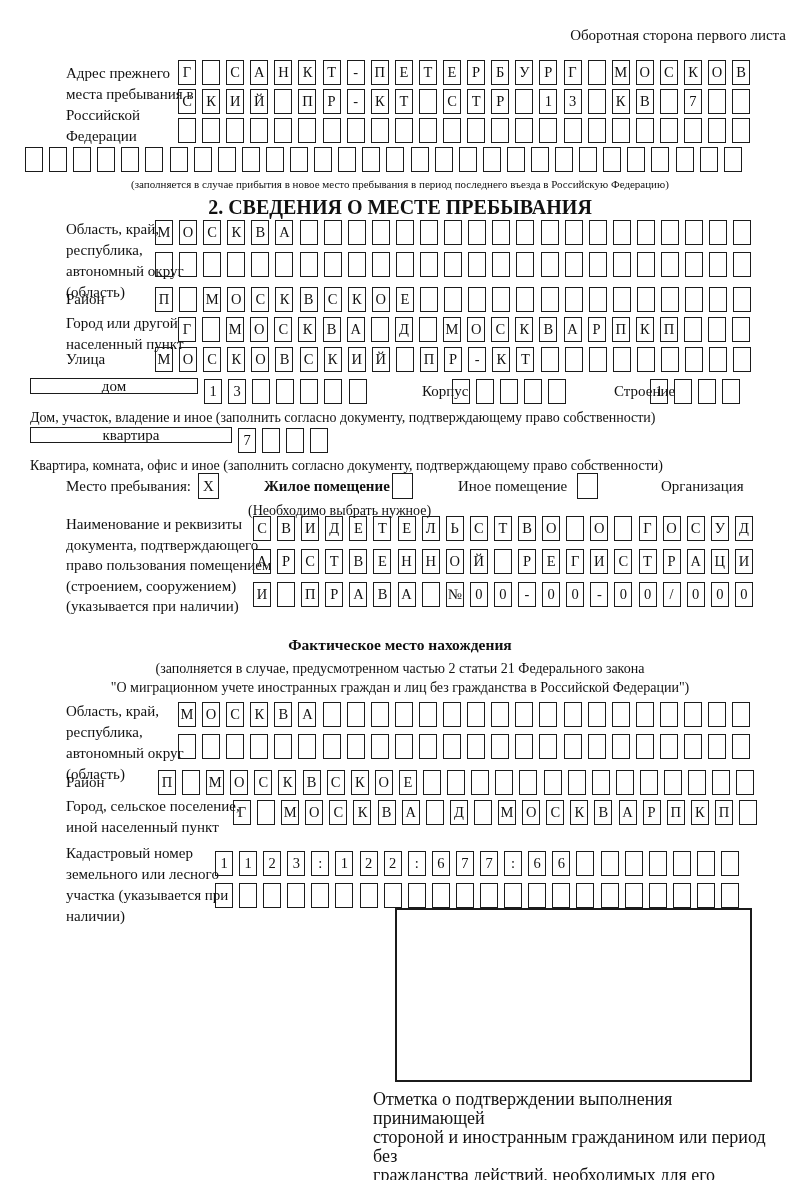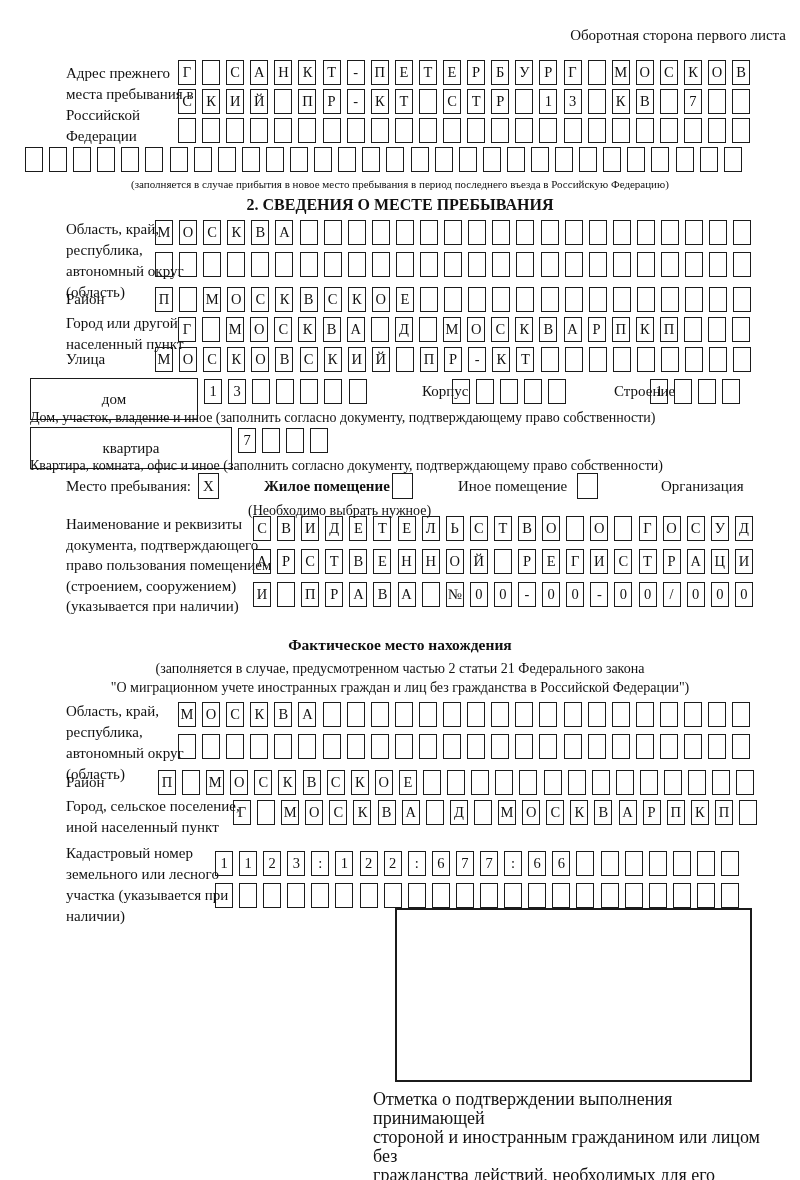--- a/index.html
+++ b/index.html
@@ -9,21 +9,21 @@
   .abs{position:absolute;}
   .lbl{font-size:15px;line-height:21px;padding-left:36px;}
   .cap{font-size:11px;line-height:17px;}
   .cap14{font-size:14px;line-height:18px;}
   .bold{font-weight:bold;}
   .centerband{left:0;width:800px;text-align:center;}
   .cellrow{position:absolute;display:flex;gap:6.1px;}
   .cell{flex:0 0 auto;width:18px;height:25px;border:1.6px solid #1b1b1b;box-sizing:border-box;
         display:flex;align-items:center;justify-content:center;
         font-family:"Liberation Serif",serif;font-size:14.5px;line-height:1;}
-  .bigbox{position:absolute;height:42px;border:1.8px solid #1b1b1b;box-sizing:border-box;
+  .bigbox{position:absolute;height:16px;border:1.8px solid #1b1b1b;box-sizing:border-box;
         display:flex;align-items:center;justify-content:center;font-size:15px;}
   .chk{position:absolute;width:21px;height:26px;border:1.7px solid #1b1b1b;box-sizing:border-box;
         display:flex;align-items:center;justify-content:center;font-size:15px;}
   .stampbox{position:absolute;left:395px;top:908px;width:357px;height:174px;
         border:2px solid #1b1b1b;box-sizing:border-box;}
   .stampcap{position:absolute;left:373px;top:1090px;width:405px;text-align:left;
         font-size:18px;line-height:19px;}
 </style>
 </head>
 <body>
@@ -138,21 +138,21 @@
       <div class="cell"></div>
       <div class="cell"></div>
       <div class="cell"></div>
       <div class="cell"></div>
       <div class="cell"></div>
       <div class="cell"></div>
       <div class="cell"></div>
     </div>
   <div class="abs cap centerband" style="top:176px;">(заполняется в случае прибытия в новое место пребывания в период последнего въезда в Российскую Федерацию)</div>
 
-  <div class="abs bold centerband" style="top:196px;font-size:16px;">2. СВЕДЕНИЯ О МЕСТЕ ПРЕБЫВАНИЯ</div>
+  <div class="abs bold centerband" style="top:196px;font-size:20px;">2. СВЕДЕНИЯ О МЕСТЕ ПРЕБЫВАНИЯ</div>
 
   <div class="abs lbl" style="top:219px;left:30px;width:118px;">Область, край, республика, автономный округ (область)</div>
   <div class="cellrow" style="top:220px;left:155px;">
       <div class="cell">М</div>
       <div class="cell">О</div>
       <div class="cell">С</div>
       <div class="cell">К</div>
       <div class="cell">В</div>
       <div class="cell">А</div>
       <div class="cell"></div>
@@ -564,17 +564,17 @@
       <div class="cell"></div>
       <div class="cell"></div>
       <div class="cell"></div>
       <div class="cell"></div>
       <div class="cell"></div>
     </div>
 
   <div class="stampbox"></div>
   <div class="stampcap">
     <div>Отметка о подтверждении выполнения принимающей</div>
-    <div>стороной и иностранным гражданином или лицом без</div>
+    <div>стороной и иностранным гражданином или период без</div>
     <div>гражданства действий, необходимых для его постановки</div>
   </div>
 
 </div>
 
 </body></html>

